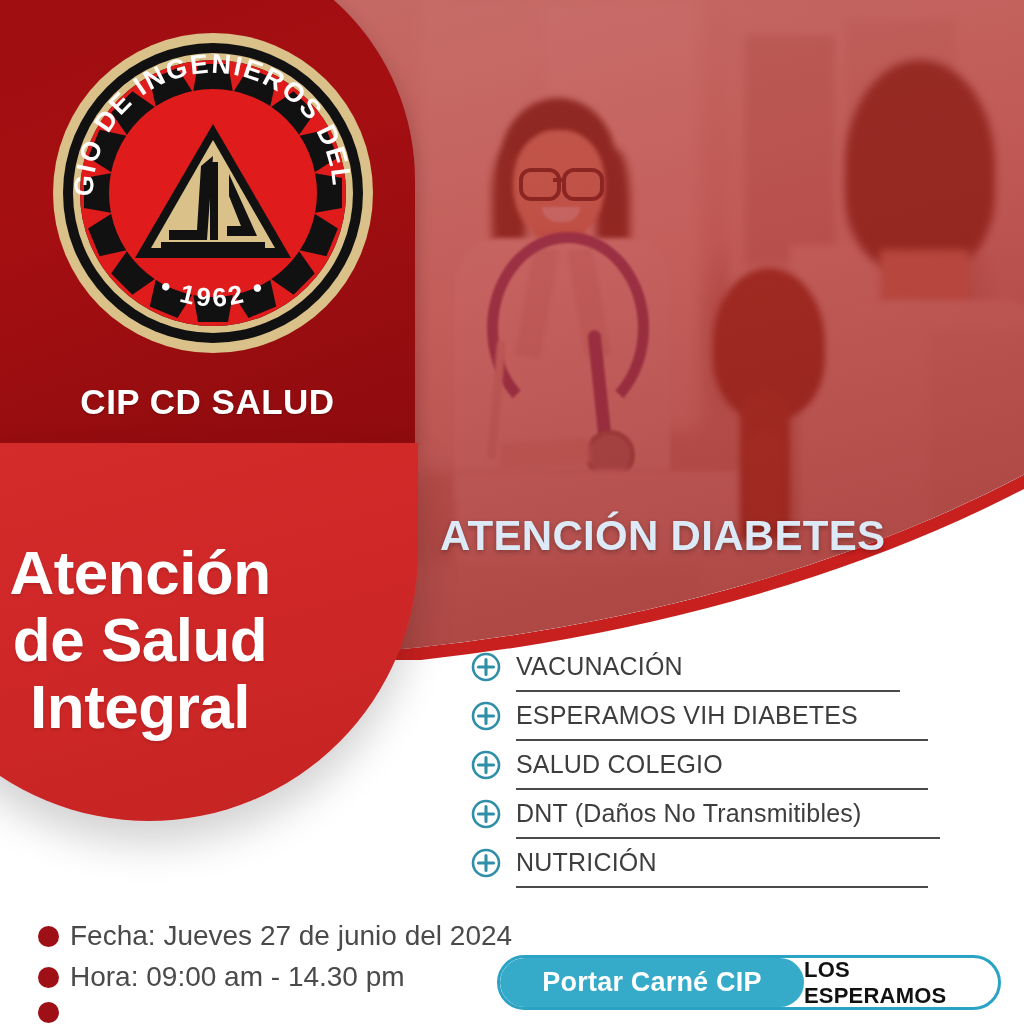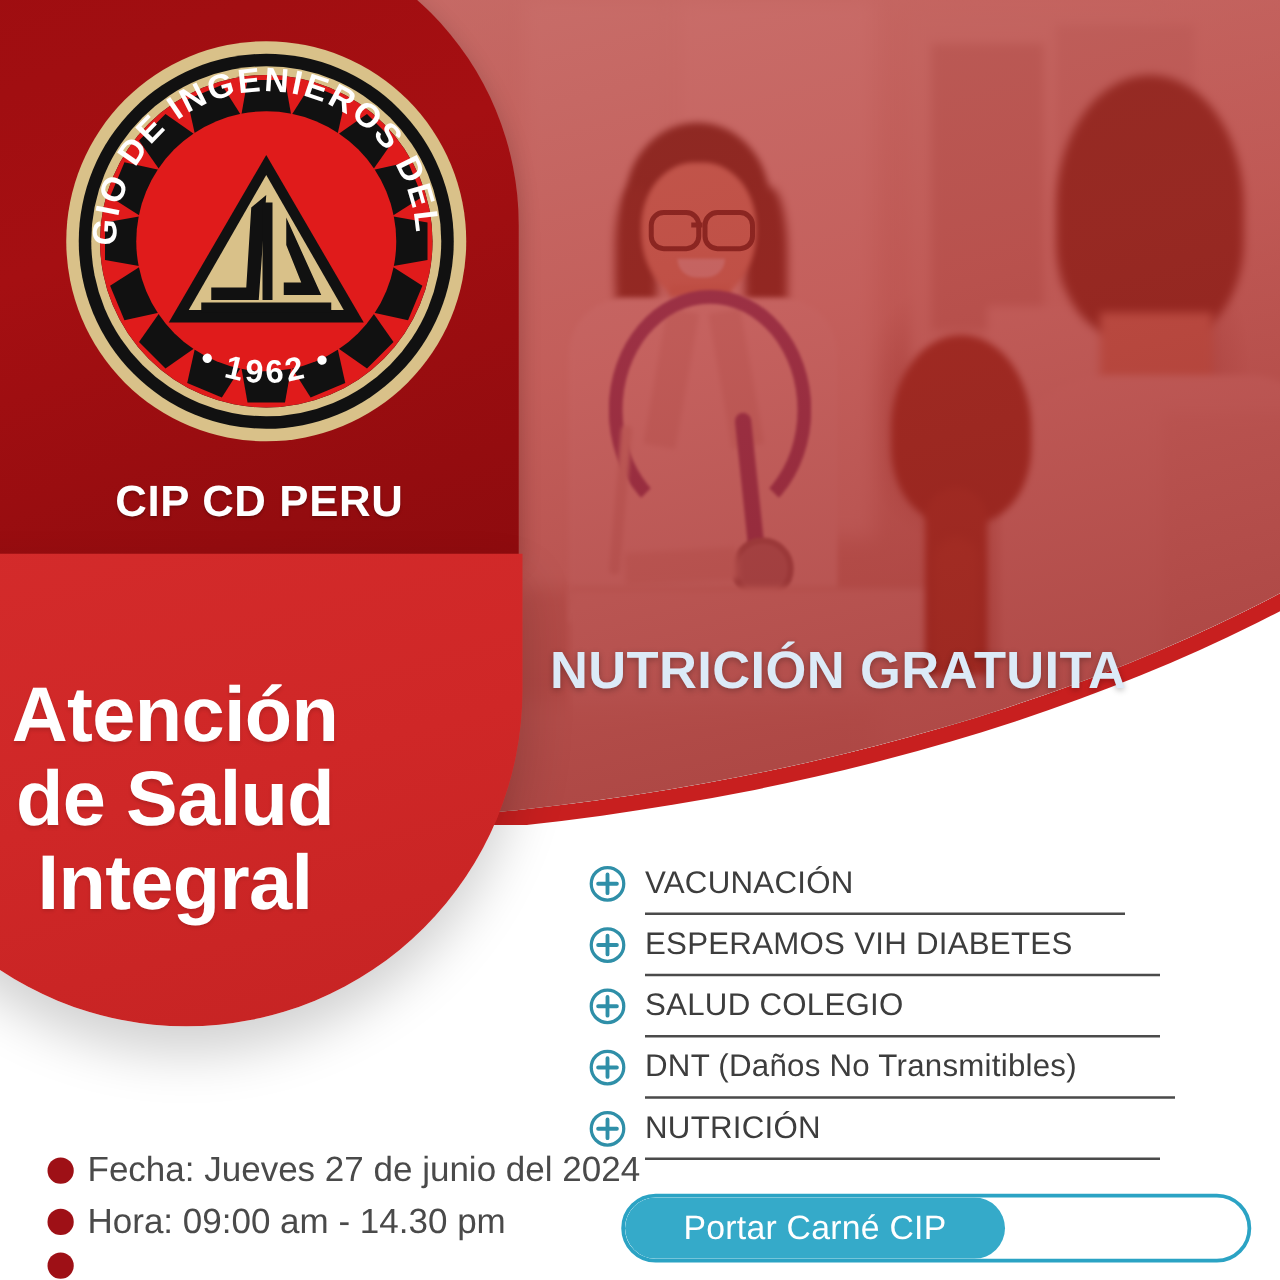--- a/index.html
+++ b/index.html
@@ -112,21 +112,21 @@
   }
 
   
   .gratuita{
     position:absolute;left:440px;top:512px;
     color:#dceaf7;font-weight:bold;font-size:42px;letter-spacing:.3px;
     text-shadow:0 2px 5px rgba(0,0,0,.28);
   }
 
   
-  .svc-list{position:absolute;left:470px;top:688px;width:460px;}
+  .svc-list{position:absolute;left:470px;top:648px;width:460px;}
   .svc-row{display:flex;align-items:center;height:38px;margin-bottom:11px;position:relative;}
   .svc-ico{width:32px;height:32px;flex:0 0 32px;margin-right:14px;}
   .svc-ico svg{display:block;}
   .svc-txt{
     font-size:25px;color:#3d3d3d;letter-spacing:.2px;white-space:nowrap;
     position:relative;top:-1px;
   }
   .svc-rule{
     position:absolute;left:46px;right:-2px;bottom:-6px;height:2px;background:#4a4a4a;
   }
@@ -147,21 +147,21 @@
 
   
   .cta{
     position:absolute;left:497px;top:955px;width:504px;height:55px;
     border:3px solid #2ba3c4;border-radius:30px;background:#ffffff;
     box-sizing:border-box;display:flex;align-items:stretch;overflow:hidden;
   }
   .cta-left{
     flex:0 0 304px;background:#35aac9;border-radius:27px;
     display:flex;align-items:center;justify-content:center;
-    color:#ffffff;font-weight:normal;font-size:27px;letter-spacing:.2px;
+    color:#ffffff;font-weight:bold;font-size:27px;letter-spacing:.2px;
   }
   .cta-right{
     flex:1;display:flex;align-items:center;justify-content:center;
     color:#111111;font-weight:bold;font-size:22px;letter-spacing:.2px;
   }
 </style>
 </head>
 <body>
 
 <div id="poster">
@@ -292,30 +292,30 @@
         <polygon points="0,-72 78,62 -78,62" fill="#111111"></polygon>
         <polygon points="0,-56 62,52 -62,52" fill="#d9c189"></polygon>
         <polygon points="0,-40 -6,44 -44,44 -44,34 -16,34 -12,-30" fill="#111111"></polygon>
         <polygon points="5,-34 5,44 -3,44 -3,-34" fill="#111111"></polygon>
         <polygon points="16,-22 44,40 14,40 14,30 28,30 16,0" fill="#111111"></polygon>
         <polygon points="-52,46 52,46 52,54 -52,54" fill="#111111"></polygon>
       </g>
     </svg>
   </div>
 
-  <div class="cip-caption">CIP CD PERU</div>
+  <div class="cip-caption">CIP CD SALUD</div>
 
   <div class="blob"></div>
   <div class="blob-title">
     <div>Atención</div>
     <div>de Salud</div>
     <div>Integral</div>
   </div>
 
-  <div class="gratuita">NUTRICIÓN GRATUITA</div>
+  <div class="gratuita">ATENCIÓN DIABETES</div>
 
   <div class="svc-list">
 
     <div class="svc-row r1">
       <span class="svc-ico">
         <svg viewBox="0 0 32 32" width="32" height="32">
             <circle cx="16" cy="16" r="13" fill="none" stroke="#2f8fa8" stroke-width="2.6"></circle>
             <path d="M16 8.5v15M8.5 16h15" stroke="#2f8fa8" stroke-width="3.1" stroke-linecap="round"></path>
           </svg>
       </span>
@@ -378,15 +378,16 @@
       <span class="info-dot"></span>
       <span class="info-txt">Hora: 09:00 am - 14.30 pm</span>
     </div>
     <div class="info-row">
       <span class="info-dot"></span>
     </div>
   </div>
 
   <div class="cta">
     <div class="cta-left">Portar Carné CIP</div>
+    <div class="cta-right">LOS ESPERAMOS</div>
   </div>
 
 </div>
 
 </body></html>

